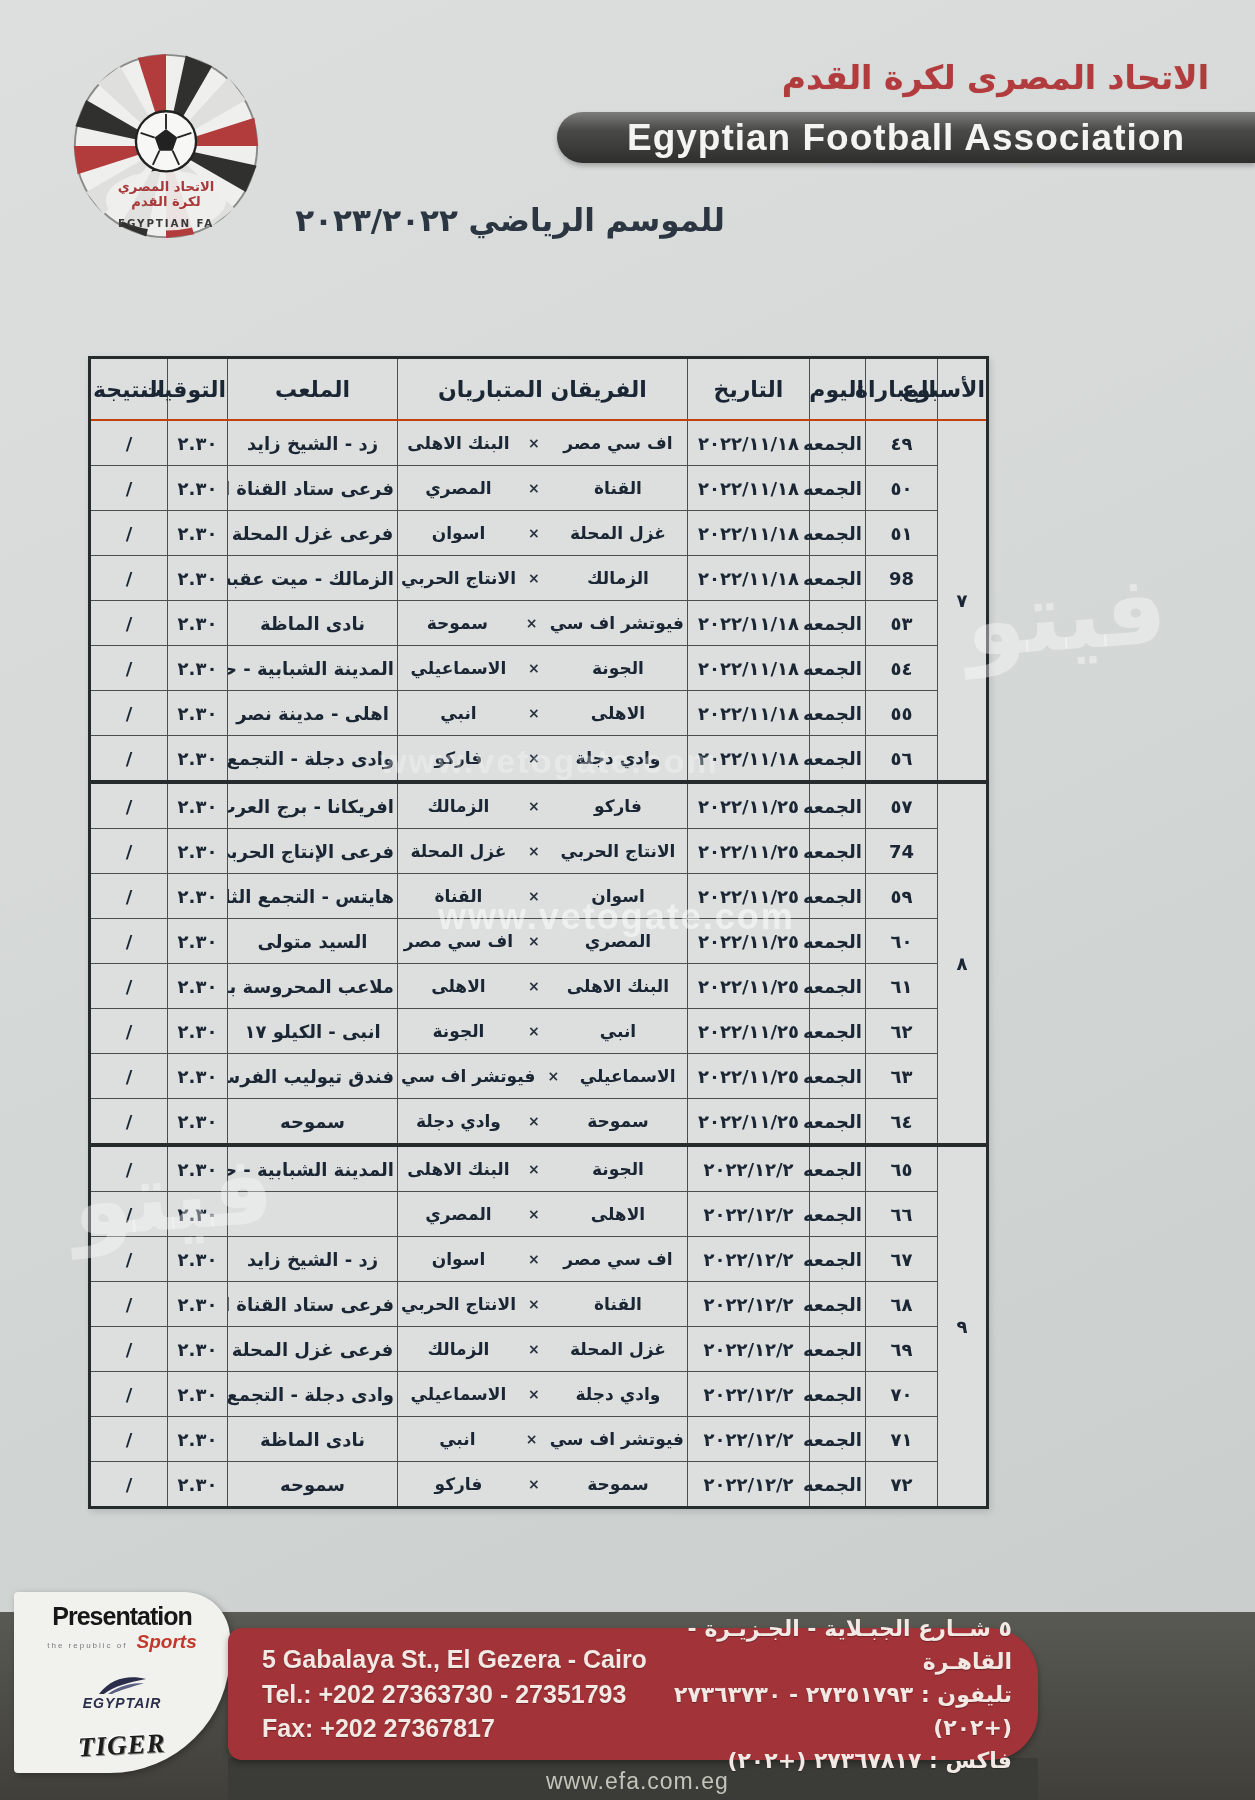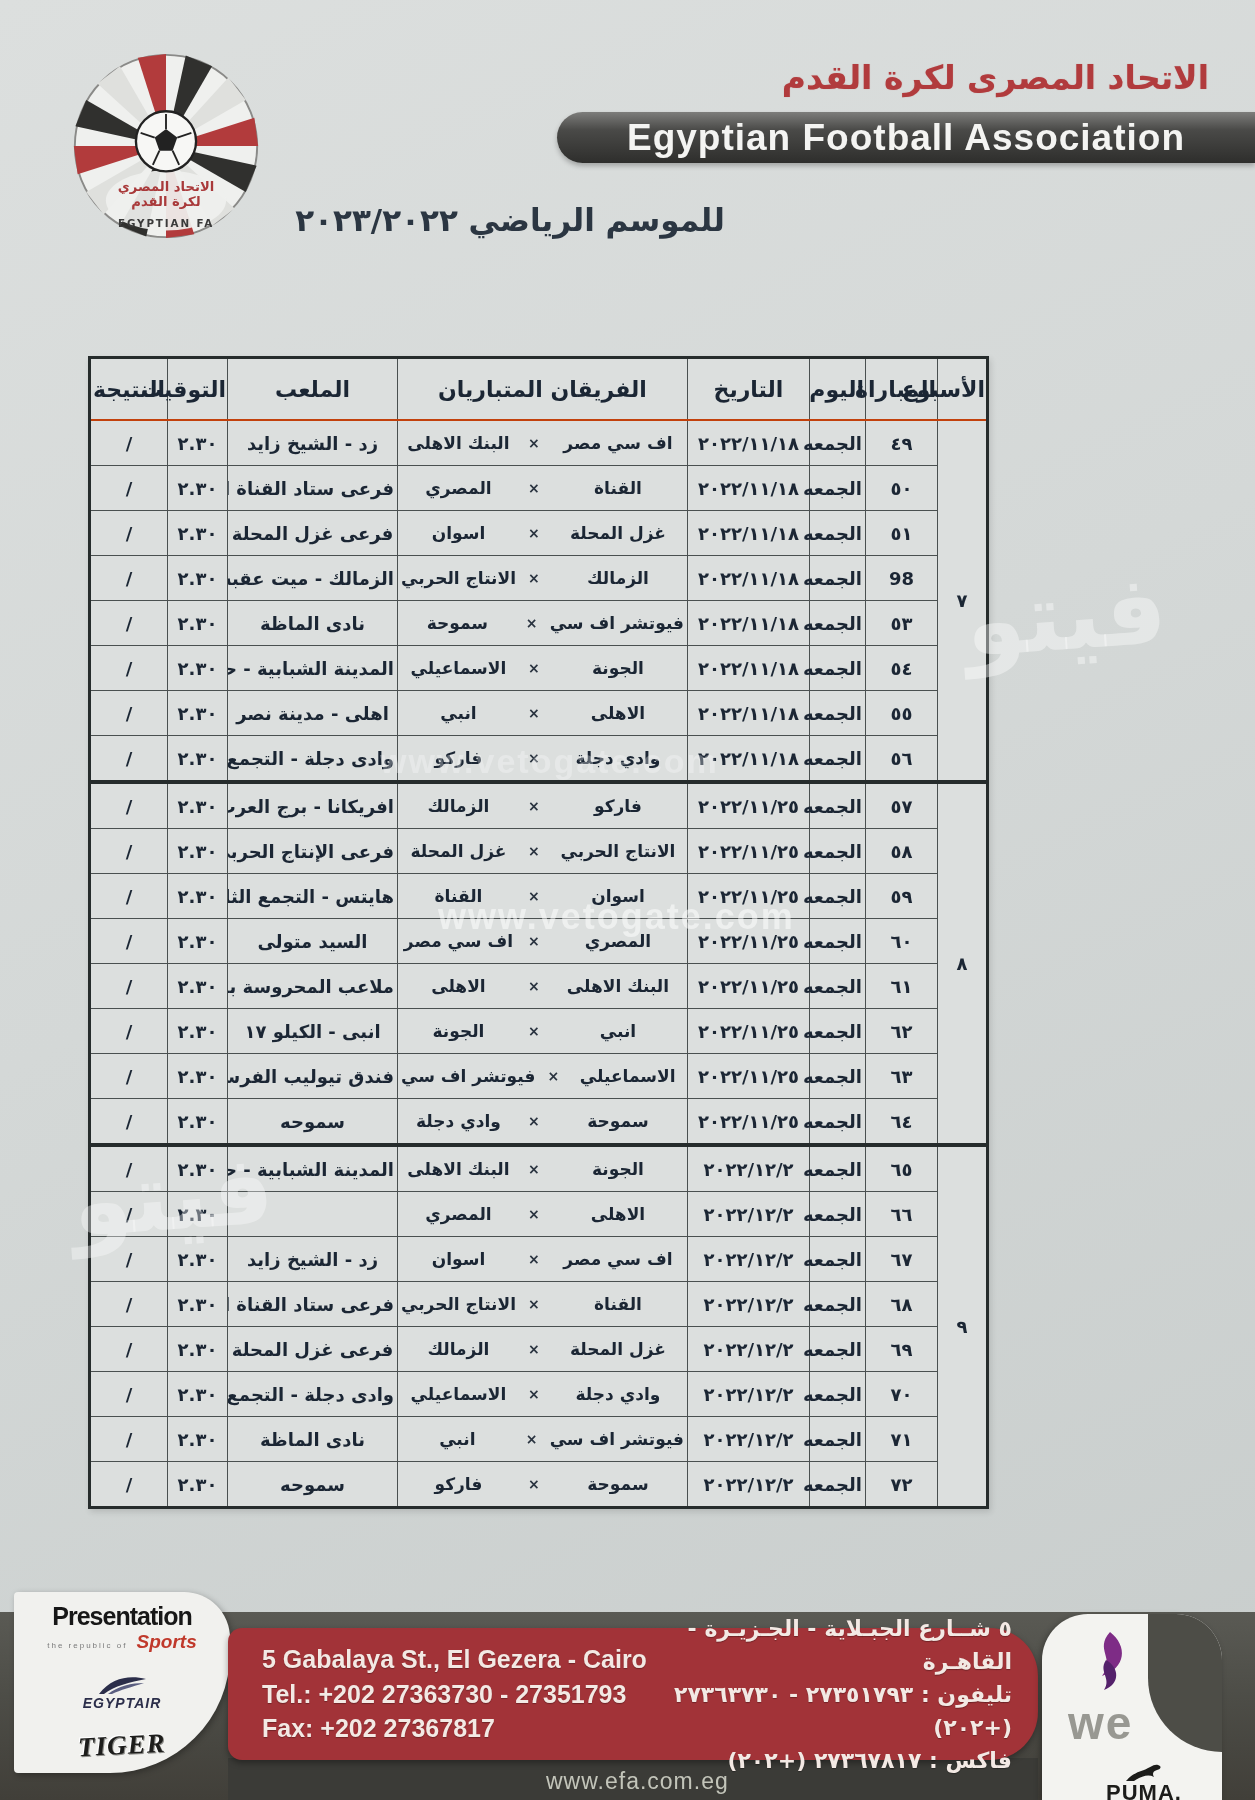--- a/index.html
+++ b/index.html
@@ -301,21 +301,21 @@
               <span class="home">فاركو</span>
               <span class="vs">×</span>
               <span class="away">الزمالك</span>
             </div>
           </td>
           <td class="col-stadium">افريكانا - برج العرب</td>
           <td class="col-time">٢.٣٠</td>
           <td class="col-result">/</td>
         </tr>
         <tr>
-          <td class="col-match">٥٨</td>
+          <td class="col-match">74</td>
           <td class="col-day">الجمعه</td>
           <td class="col-date">٢٠٢٢/١١/٢٥</td>
           <td class="col-teams">
             <div class="teams">
               <span class="home">الانتاج الحربي</span>
               <span class="vs">×</span>
               <span class="away">غزل المحلة</span>
             </div>
           </td>
           <td class="col-stadium">فرعى الإنتاج الحربى</td>
@@ -566,30 +566,16 @@
       <div>Tel.: +202 27363730 - 27351793</div>
       <div>Fax: +202 27367817</div>
     </div>
     <div class="addr-ar">
       <div>٥ شــارع الجبـلاية - الجـزيـرة - القاهـرة</div>
       <div>تليفون : ٢٧٣٥١٧٩٣ - ٢٧٣٦٣٧٣٠ (+٢٠٢)</div>
       <div>فاكس : ٢٧٣٦٧٨١٧ (+٢٠٢)</div>
     </div>
   </div>
 
-  <div class="card-right">
-    <div class="card-right-notch"></div>
-    <svg class="we-flame" width="44" height="68" viewBox="0 0 44 68">
-      <path d="M24,2 C8,20 30,28 16,46 C40,38 42,16 24,2 Z" fill="#7e2c86"></path>
-      <path d="M20,30 C12,42 26,48 18,60 C34,54 34,38 20,30 Z" fill="#54216b"></path>
-    </svg>
-    <div class="we-text">we</div>
-    <div class="puma">
-      <svg width="40" height="20" viewBox="0 0 40 20">
-        <path d="M2,19 C8,12 14,10 20,8 C26,6 29,2 34,3 C38,4 37,7 33,8 C29,9 28,12 30,15 C24,12 18,14 10,19 Z" fill="#1c1c1a"></path>
-      </svg>
-      <span class="puma-text">PUMA.</span>
-    </div>
-  </div>
 
   <div class="efa-url">www.efa.com.eg</div>
 
 </div>
 
 </body></html>

